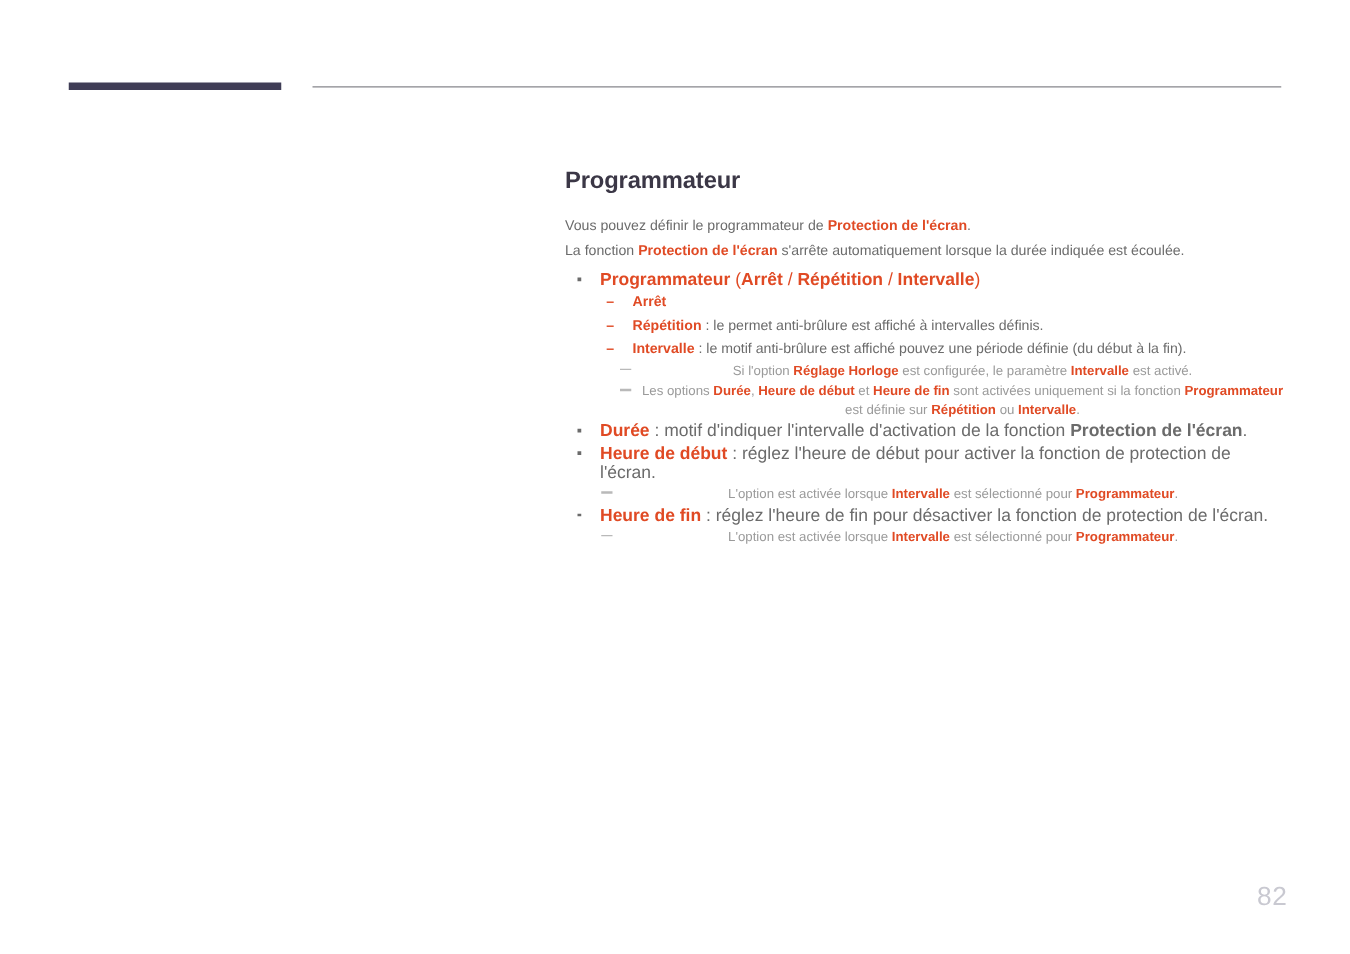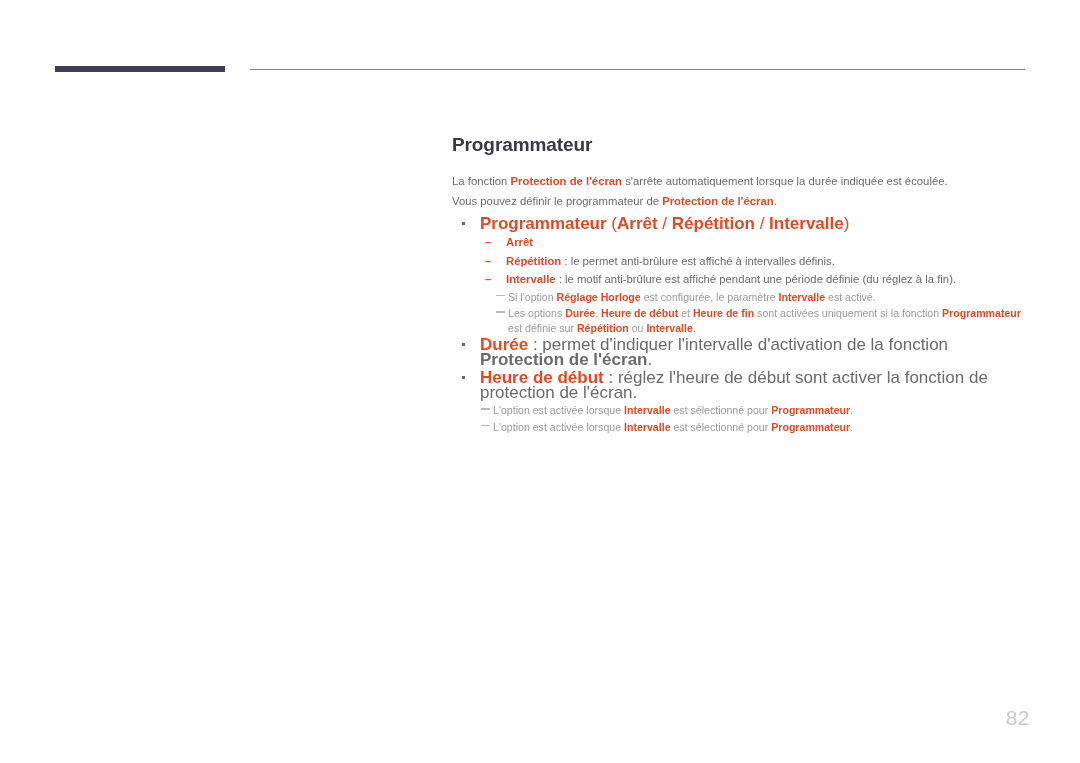--- a/index.html
+++ b/index.html
@@ -70,21 +70,21 @@
 
   
   .bullet-list {
     margin: 8px 0 0 0;
   }
 
   .bullet-row {
     position: relative;
     padding-left: 28px;
     margin-bottom: 3px;
-    font-size: 17px;
+    font-size: 14px;
     line-height: 15px;
     color: #6b6b6b;
   }
   .bullet-row > .marker-dot {
     position: absolute;
     left: 10px;
     top: 6px;
     width: 2.5px;
     height: 2.5px;
     background: #6b6b6b;
@@ -109,20 +109,21 @@
   }
 
   
   .note-row {
     position: relative;
     padding-left: 41px;
     margin-bottom: 2px;
     font-size: 10.6px;
     line-height: 14.5px;
     color: #9a9a9a;
+    text-align: center;
   }
   .note-row.indent-deep {
     padding-left: 56px;
   }
   .note-row > .marker-line {
     position: absolute;
     top: 5px;
     width: 9px;
     height: 1.5px;
     background: #b9b9b9;
@@ -159,32 +160,33 @@
 <div class="page-header">
   <div class="header-bar-dark"></div>
   <div class="header-rule-thin"></div>
 </div>
 
 <div class="content">
 
   <h1 class="page-title">Programmateur</h1>
 
   <div id="intro-container">
+      <div class="intro-line"><span class="tk-plain">Vous pouvez définir le programmateur de </span><span class="tk-accent">Protection de l'écran</span><span class="tk-plain">.</span></div>
       <div class="intro-line"><span class="tk-plain">La fonction </span><span class="tk-accent">Protection de l'écran</span><span class="tk-plain"> s'arrête automatiquement lorsque la durée indiquée est écoulée.</span></div>
-      <div class="intro-line"><span class="tk-plain">Vous pouvez définir le programmateur de </span><span class="tk-accent">Protection de l'écran</span><span class="tk-plain">.</span></div>
     </div>
 
   <div class="bullet-list" id="list-container">
       <div class="bullet-row"><span class="marker-dot"></span><span class="tk-accent">Programmateur</span><span class="tk-accent-rg"> (</span><span class="tk-accent">Arrêt</span><span class="tk-accent-rg"> / </span><span class="tk-accent">Répétition</span><span class="tk-accent-rg"> / </span><span class="tk-accent">Intervalle</span><span class="tk-accent-rg">)</span></div>
       <div class="sub-row"><span class="marker-dash">–</span><span class="tk-accent">Arrêt</span></div>
       <div class="sub-row"><span class="marker-dash">–</span><span class="tk-accent">Répétition</span><span class="tk-plain"> : le permet anti-brûlure est affiché à intervalles définis.</span></div>
-      <div class="sub-row"><span class="marker-dash">–</span><span class="tk-accent">Intervalle</span><span class="tk-plain"> : le motif anti-brûlure est affiché pendant une période définie (du réglez à la fin).</span></div>
+      <div class="sub-row"><span class="marker-dash">–</span><span class="tk-accent">Intervalle</span><span class="tk-plain"> : le motif anti-brûlure est affiché pouvez une période définie (du début à la fin).</span></div>
       <div class="note-row indent-deep"><span class="marker-line"></span><span class="tk-plain">Si l'option </span><span class="tk-note-strong">Réglage Horloge</span><span class="tk-plain"> est configurée, le paramètre </span><span class="tk-note-strong">Intervalle</span><span class="tk-plain"> est activé.</span></div>
       <div class="note-row indent-deep"><span class="marker-line"></span><span class="tk-plain">Les options </span><span class="tk-note-strong">Durée</span><span class="tk-plain">, </span><span class="tk-note-strong">Heure de début</span><span class="tk-plain"> et </span><span class="tk-note-strong">Heure de fin</span><span class="tk-plain"> sont activées uniquement si la fonction </span><span class="tk-note-strong">Programmateur</span><span class="tk-plain"> est définie sur </span><span class="tk-note-strong">Répétition</span><span class="tk-plain"> ou </span><span class="tk-note-strong">Intervalle</span><span class="tk-plain">.</span></div>
-      <div class="bullet-row"><span class="marker-dot"></span><span class="tk-accent">Durée</span><span class="tk-plain"> : permet d'indiquer l'intervalle d'activation de la fonction </span><span class="tk-strong">Protection de l'écran</span><span class="tk-plain">.</span></div>
-      <div class="bullet-row"><span class="marker-dot"></span><span class="tk-accent">Heure de début</span><span class="tk-plain"> : réglez l'heure de début sont activer la fonction de protection de l'écran.</span></div>
+      <div class="bullet-row"><span class="marker-dot"></span><span class="tk-accent">Durée</span><span class="tk-plain"> : motif d'indiquer l'intervalle d'activation de la fonction </span><span class="tk-strong">Protection de l'écran</span><span class="tk-plain">.</span></div>
+      <div class="bullet-row"><span class="marker-dot"></span><span class="tk-accent">Heure de début</span><span class="tk-plain"> : réglez l'heure de début pour activer la fonction de protection de l'écran.</span></div>
       <div class="note-row"><span class="marker-line"></span><span class="tk-plain">L'option est activée lorsque </span><span class="tk-note-strong">Intervalle</span><span class="tk-plain"> est sélectionné pour </span><span class="tk-note-strong">Programmateur</span><span class="tk-plain">.</span></div>
+      <div class="bullet-row"><span class="marker-dot"></span><span class="tk-accent">Heure de fin</span><span class="tk-plain"> : réglez l'heure de fin pour désactiver la fonction de protection de l'écran.</span></div>
       <div class="note-row"><span class="marker-line"></span><span class="tk-plain">L'option est activée lorsque </span><span class="tk-note-strong">Intervalle</span><span class="tk-plain"> est sélectionné pour </span><span class="tk-note-strong">Programmateur</span><span class="tk-plain">.</span></div>
     </div>
 
 </div>
 
 <div class="page-number">82</div>
 
 </body></html>

